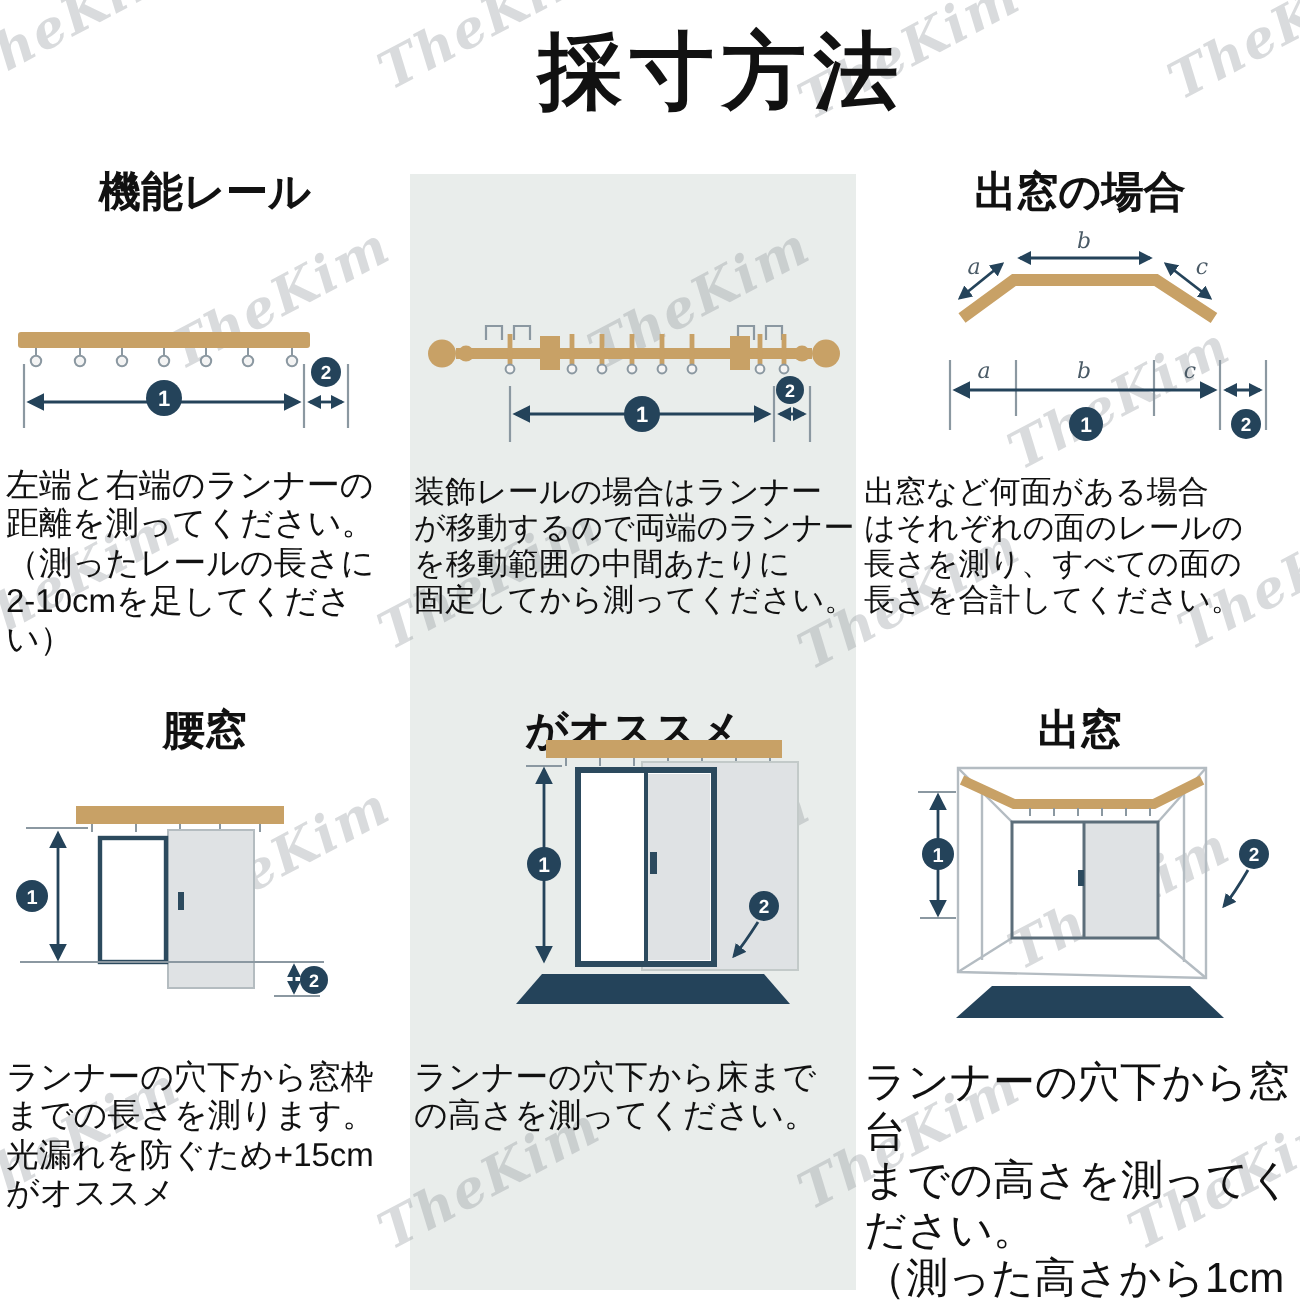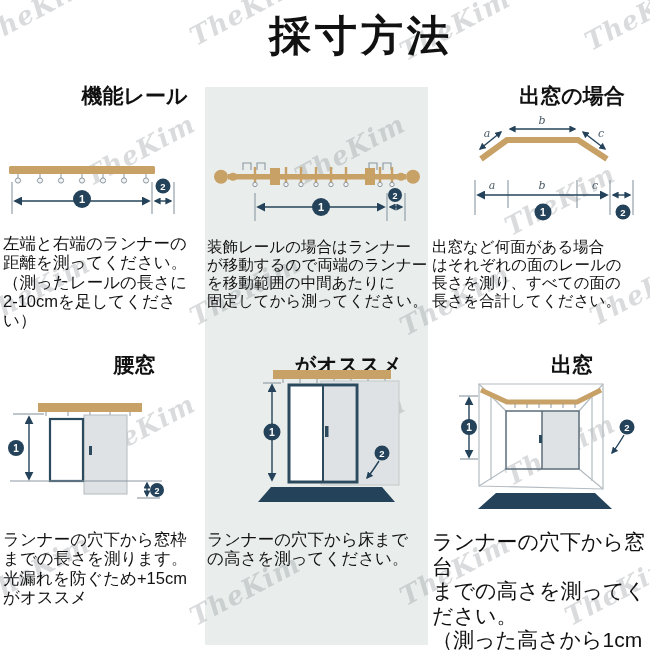--- a/index.html
+++ b/index.html
@@ -16,21 +16,21 @@
   }
   .center-bg{
     position:absolute;left:205px;top:87px;width:223px;height:558px;
     background:var(--panel-bg,#e9edeb);z-index:1;
   }
   .layer{position:absolute;left:0;top:0;width:650px;height:650px;z-index:10;}
   .title{
     position:absolute;left:0;top:8px;width:650px;text-align:center;
     font-size:42px;font-weight:bold;letter-spacing:4px;padding-left:36px;
   }
-  .heading{position:absolute;font-size:21px;font-weight:bold;text-align:center;padding-left:32px;}
+  .heading{position:absolute;font-size:21px;font-weight:bold;text-align:center;}
   .h-col1{left:0;width:205px;}
   .h-col2{left:205px;width:223px;}
   .h-col3{left:430px;width:220px;}
   .h-row1{top:82px;}
   .h-row2{top:351px;}
   .desc{
     position:absolute;font-size:16.5px;line-height:1.17;font-weight:500;
     white-space:pre-line;letter-spacing:0;
   }
   svg{position:absolute;overflow:visible;}

